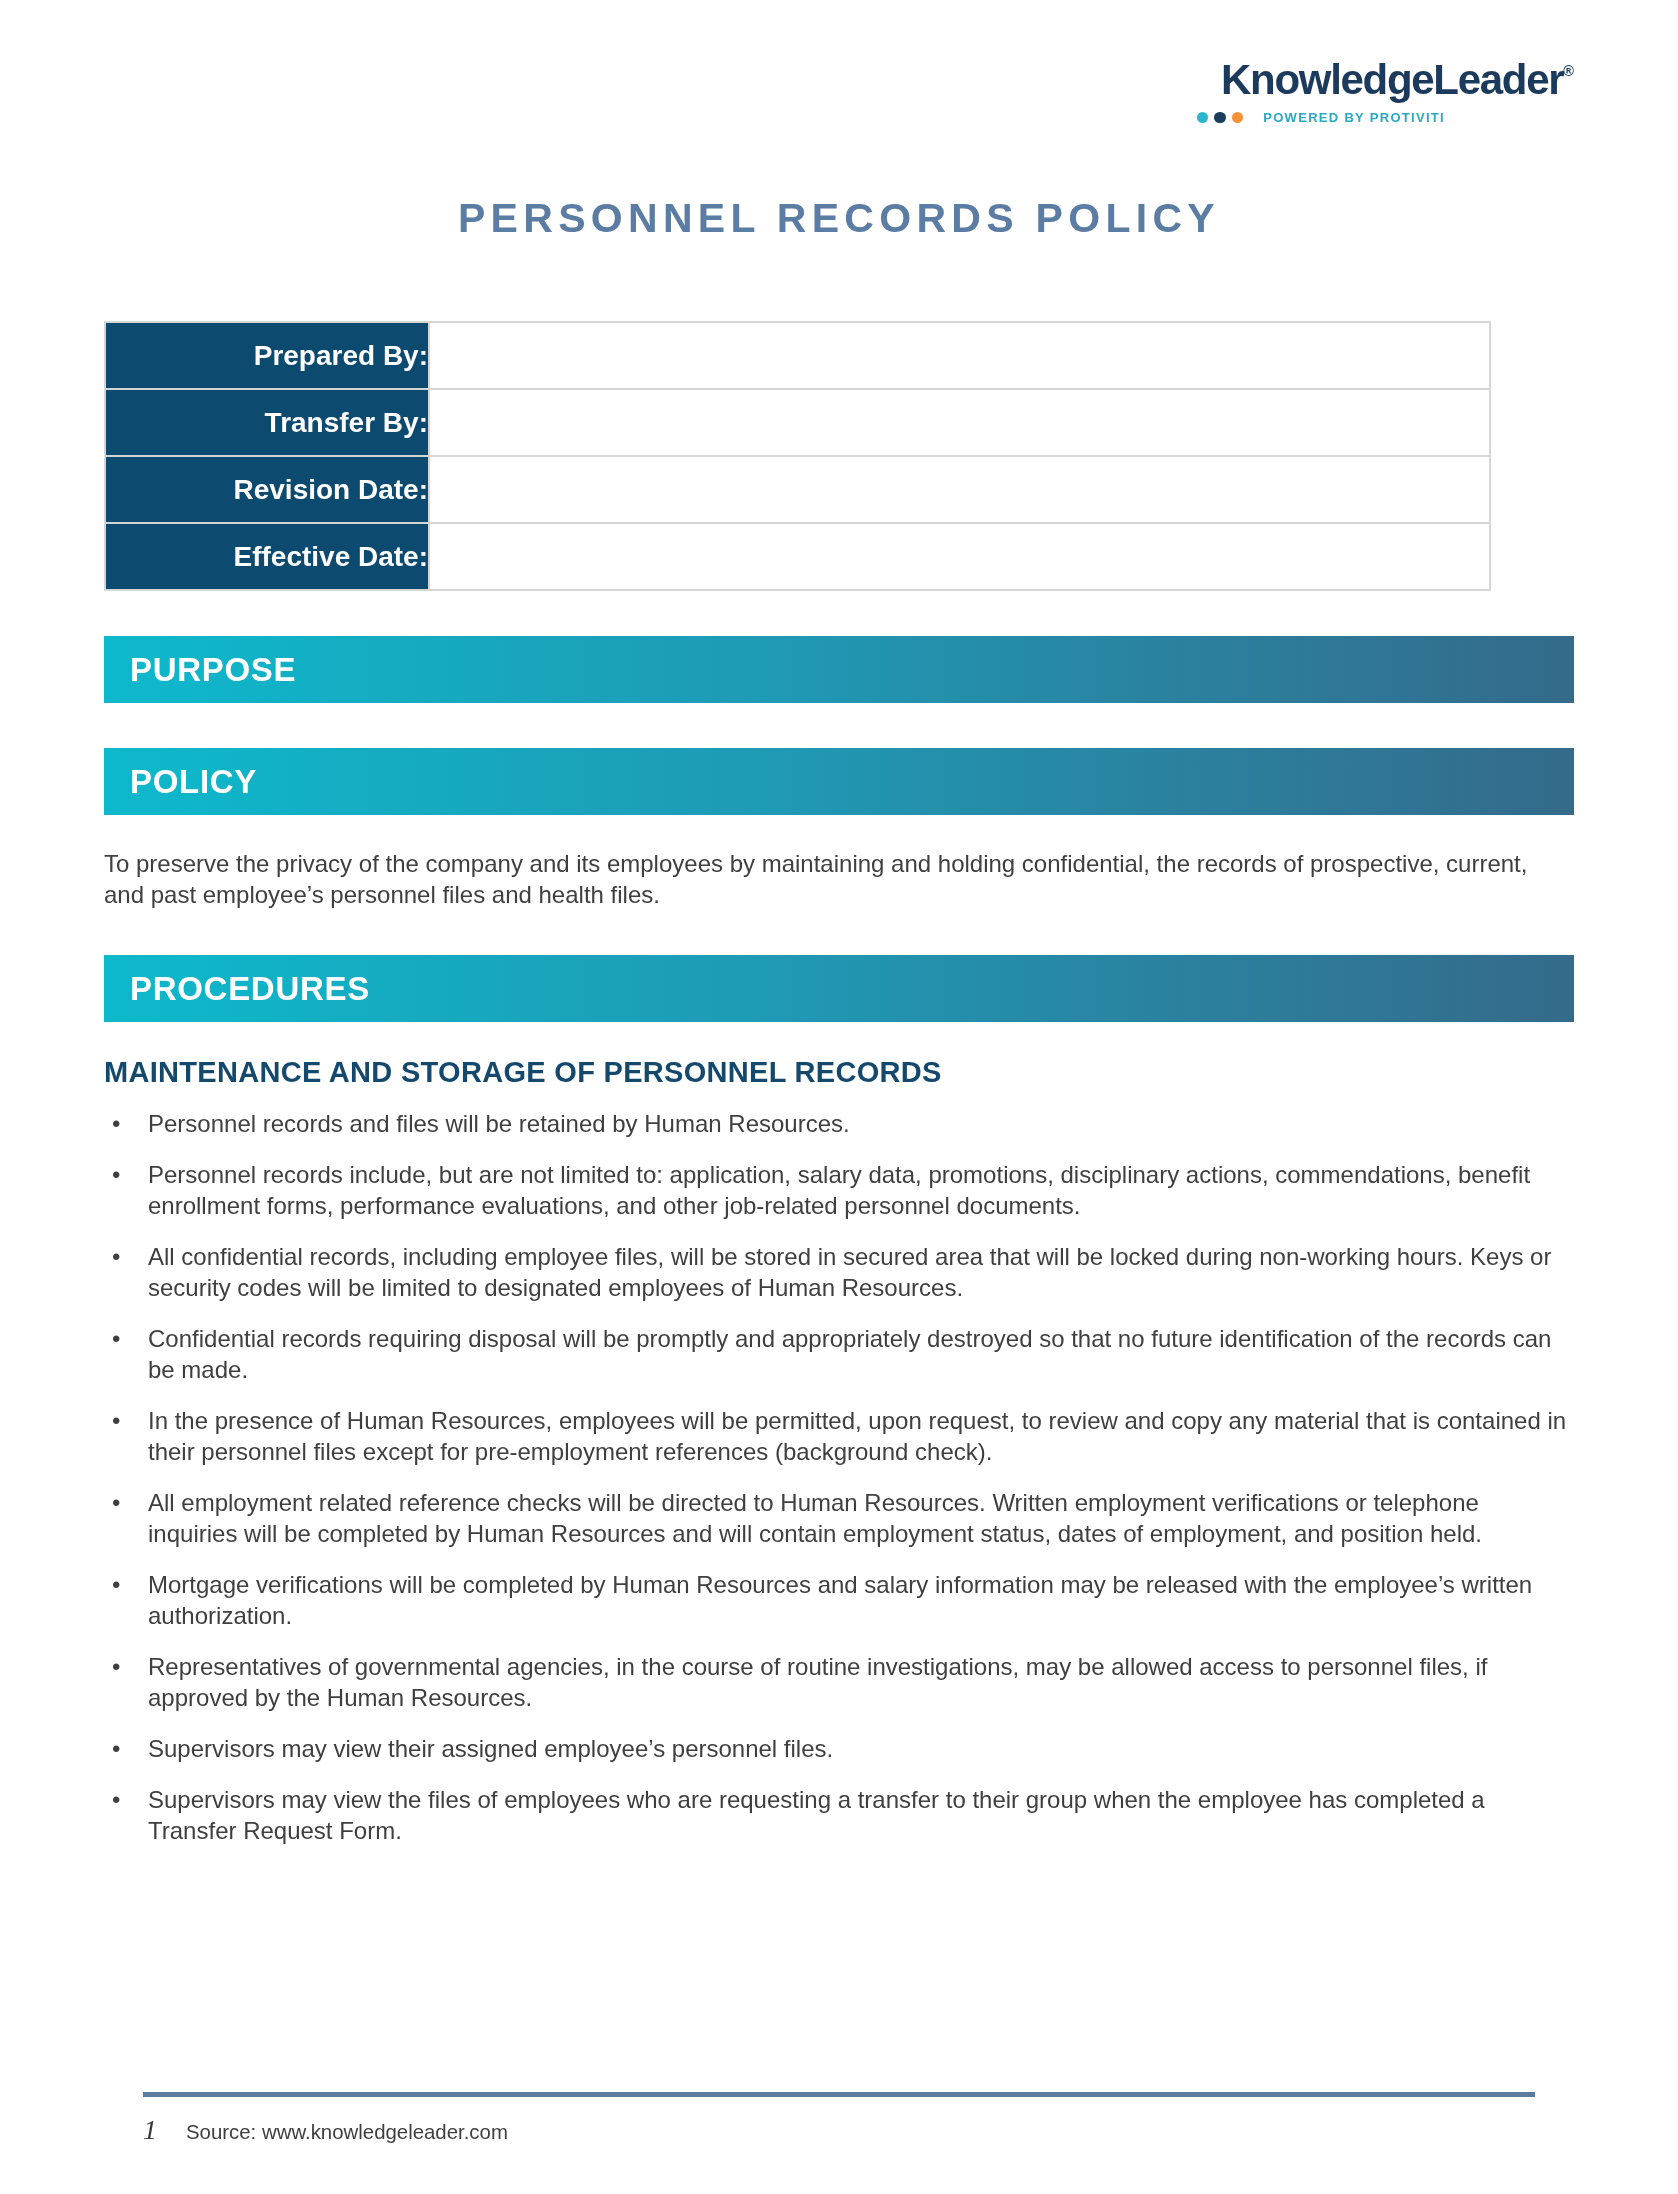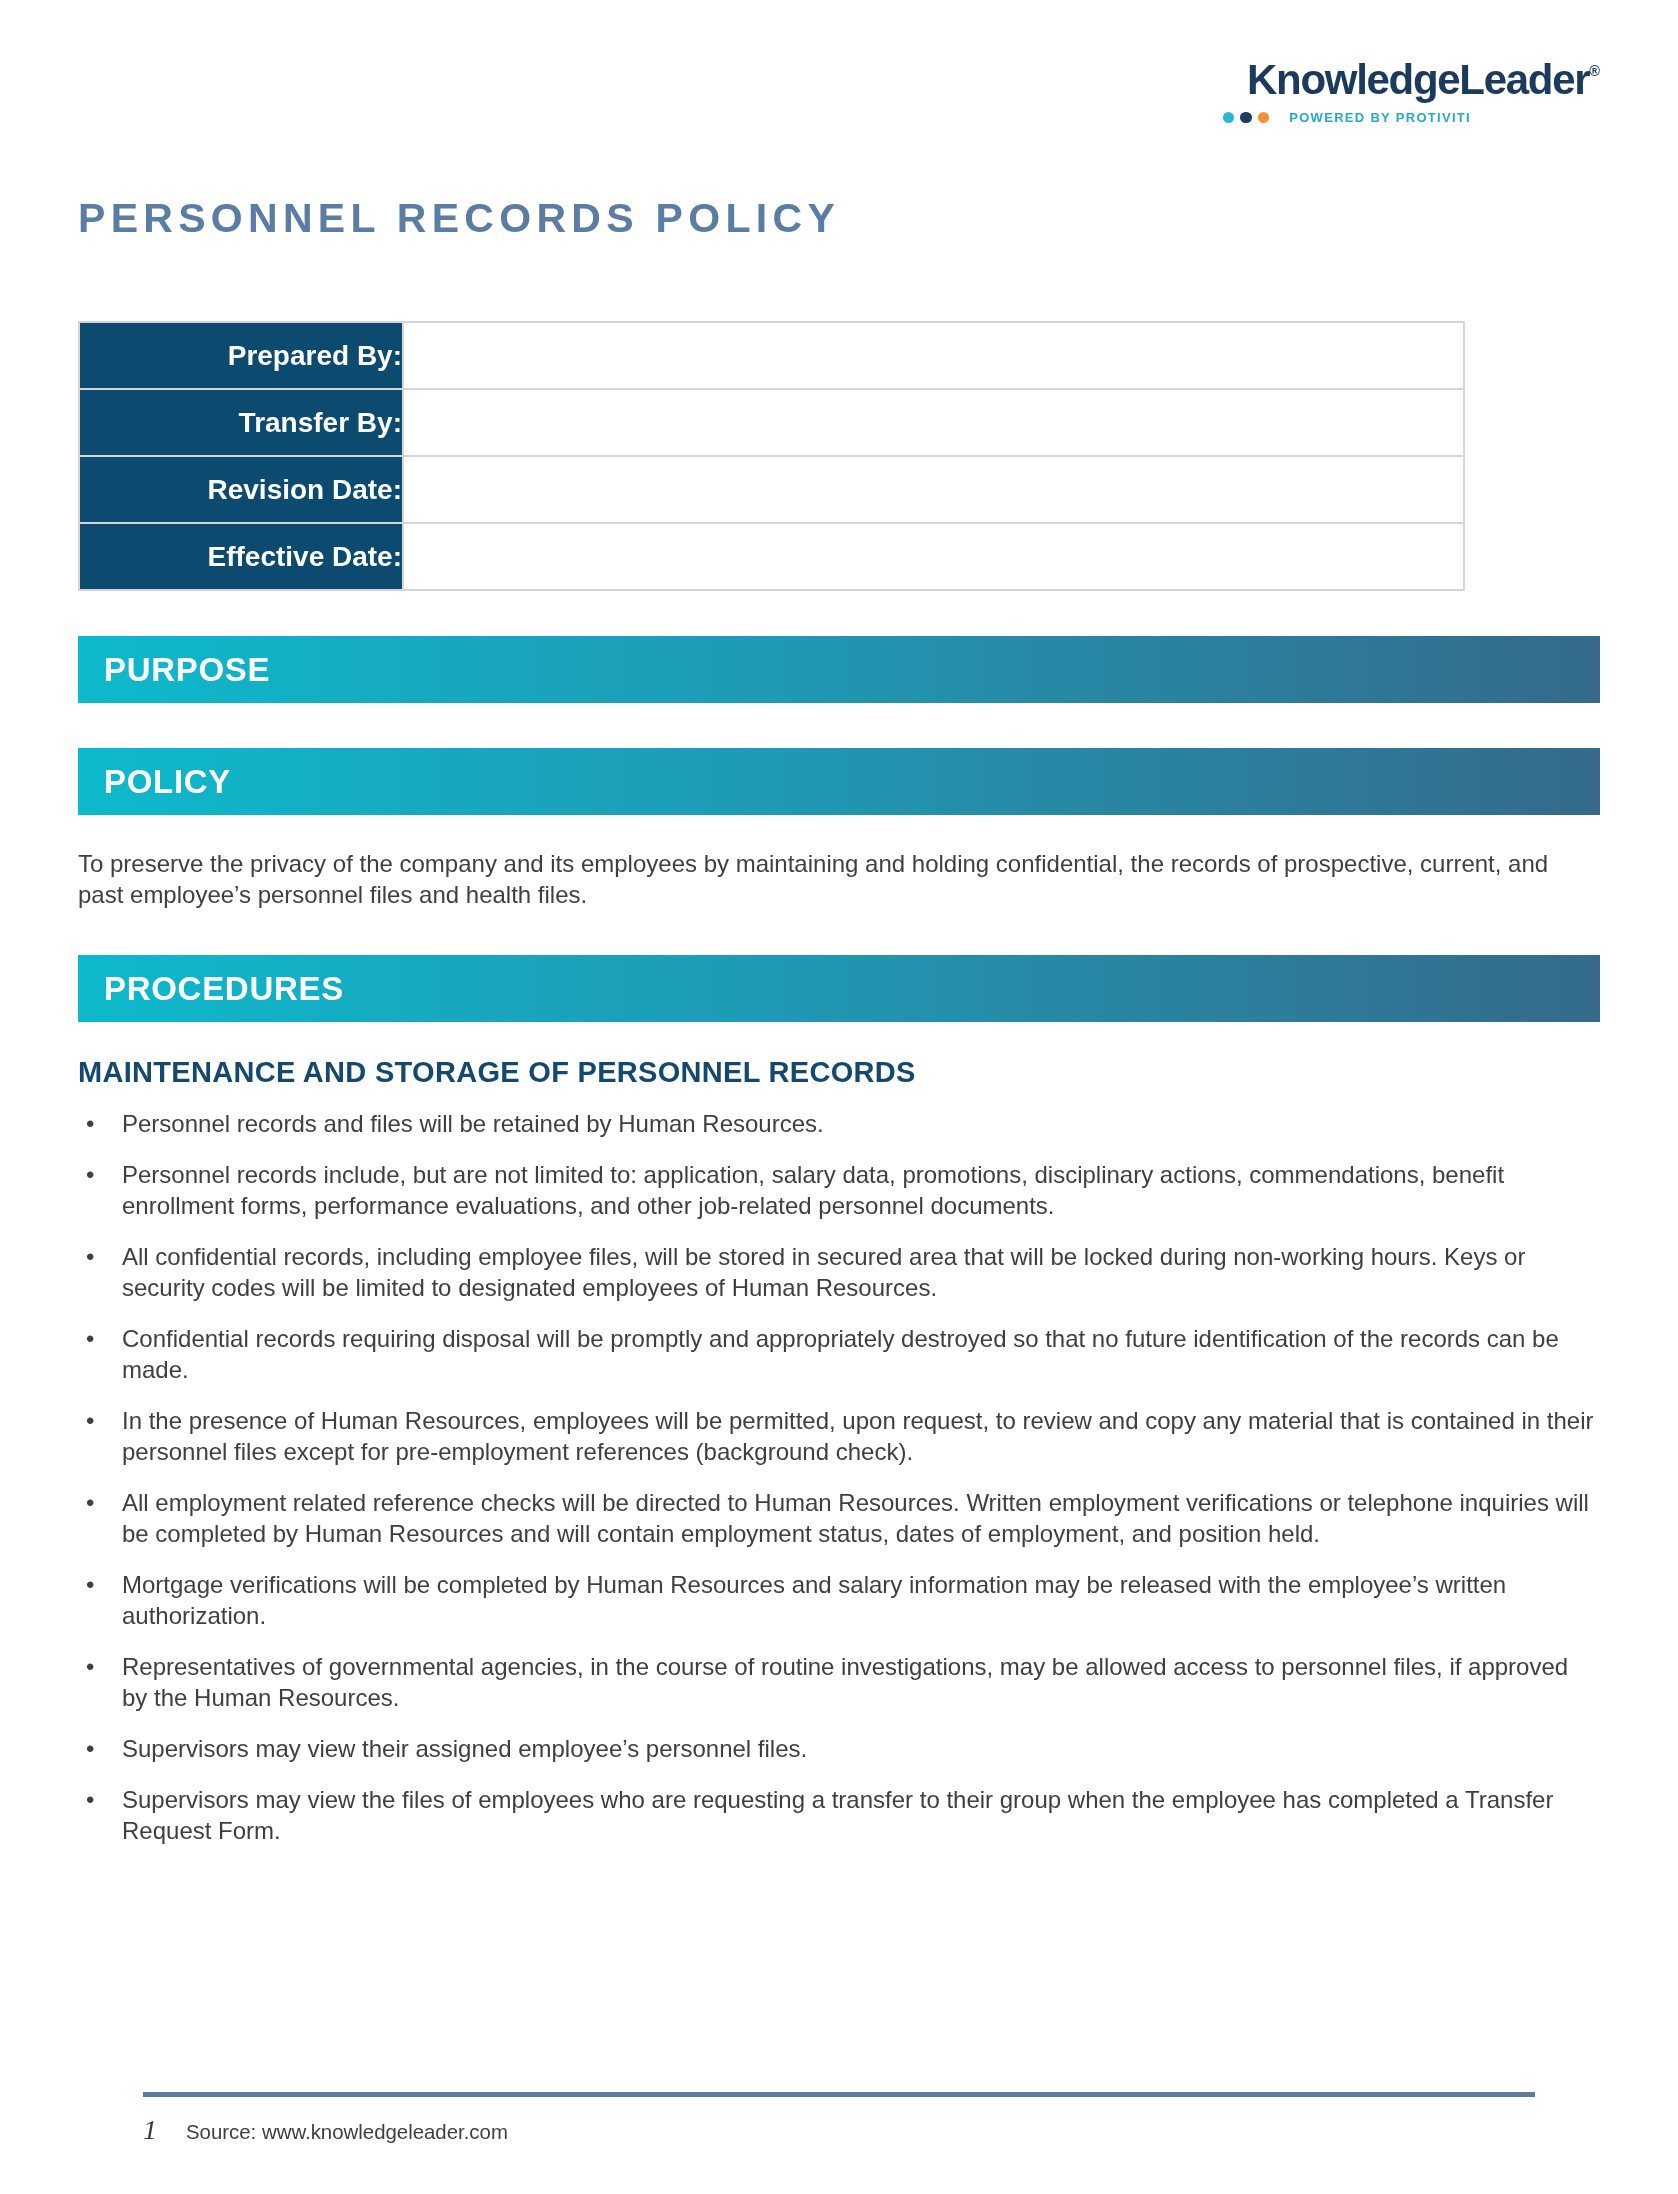--- a/index.html
+++ b/index.html
@@ -5,21 +5,21 @@
   html, body { margin: 0; padding: 0; background: #ffffff; }
   .page {
     position: relative;
     width: 1678px;
     height: 2194px;
     background: #ffffff;
     font-family: "Liberation Sans", "DejaVu Sans", sans-serif;
     color: #3f3f3f;
     overflow: hidden;
   }
-  .content { padding: 0 78px; }
+  .content { padding: 0 104px; }
 
   
   .logo-block {
     margin-top: 58px;
     display: flex;
     flex-direction: column;
     align-items: flex-end;
   }
   .wordmark {
     font-size: 42px;
@@ -45,21 +45,21 @@
     font-size: 13px;
     font-weight: 700;
     letter-spacing: 1.3px;
     color: #2aa9c2;
     white-space: nowrap;
   }
 
   
   .doc-title {
     margin: 71px 0 0 0;
-    text-align: left;
+    text-align: center;
     font-size: 41px;
     line-height: 45px;
     font-weight: 700;
     letter-spacing: 5.3px;
     color: #5b7ca3;
   }
 
   
   .meta-table {
     margin-top: 80px;

